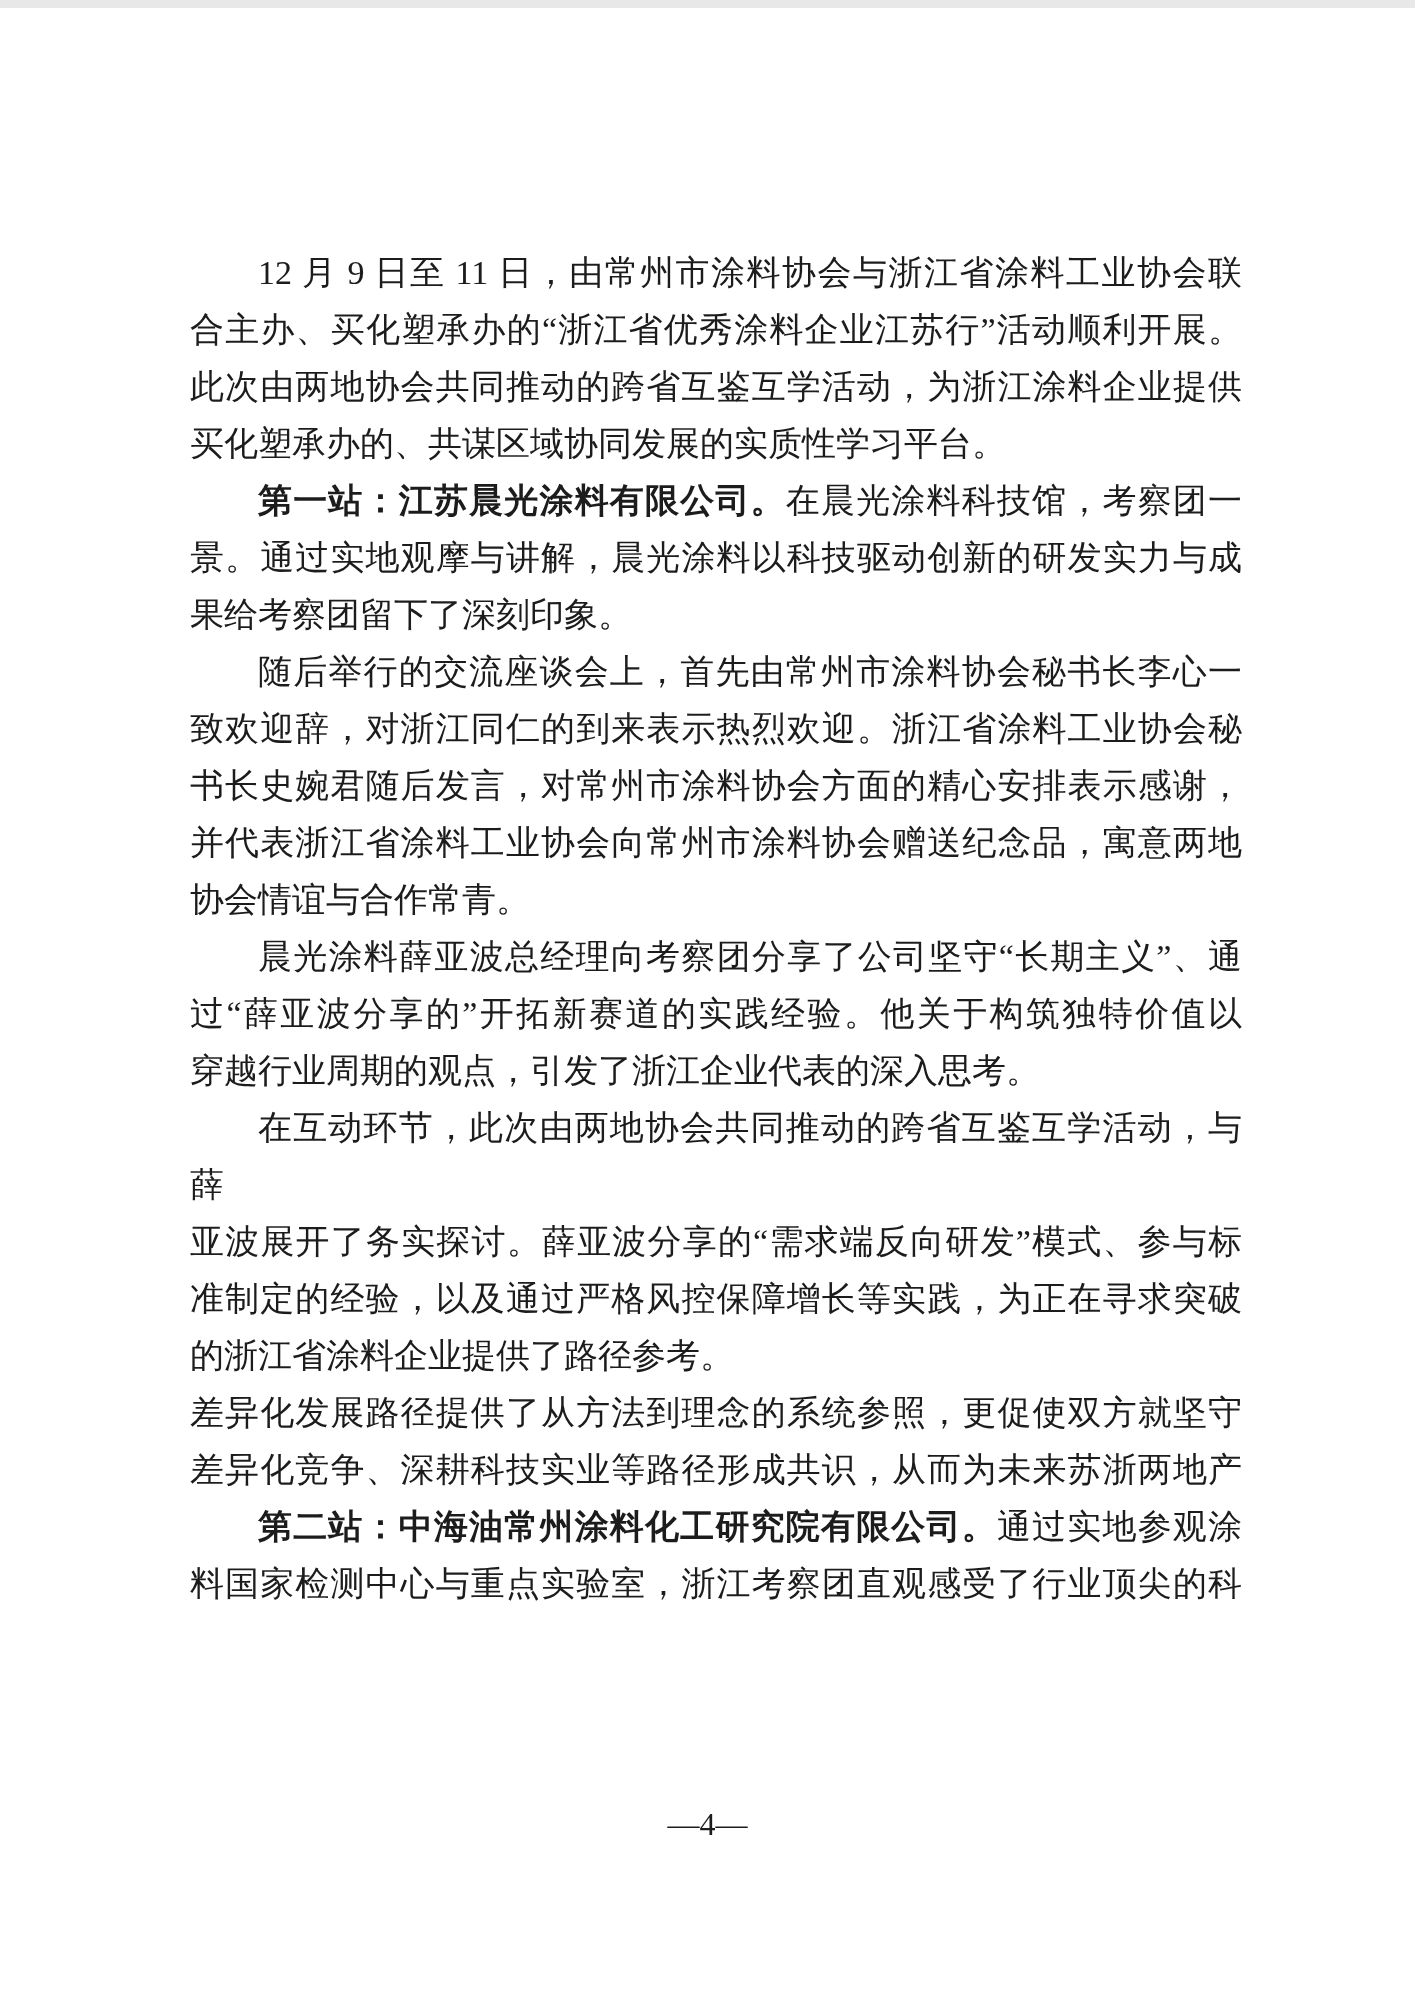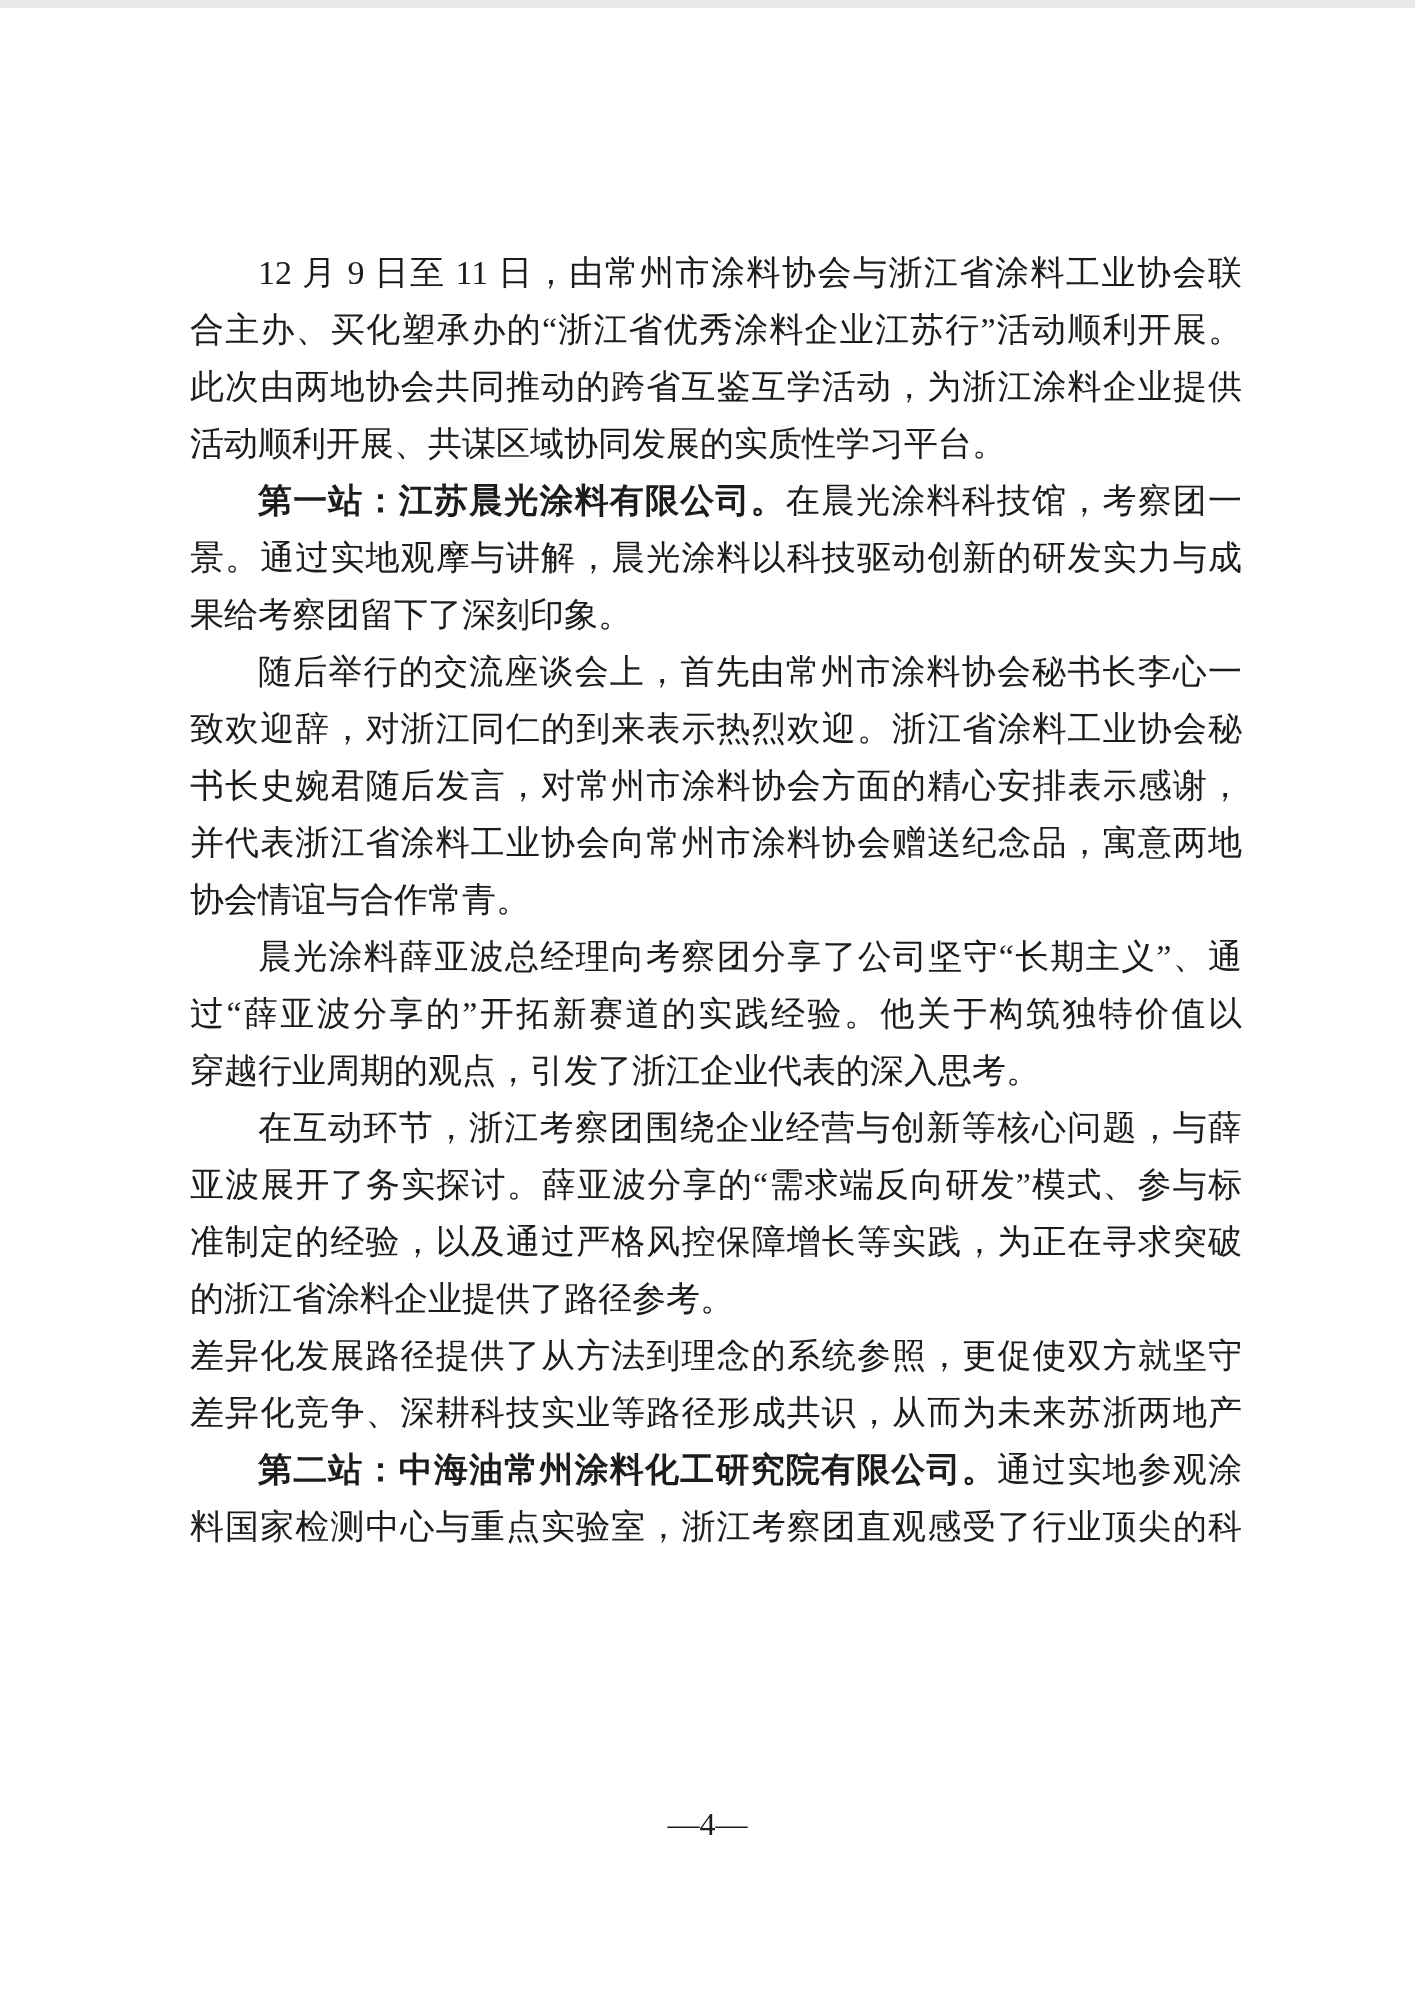--- a/index.html
+++ b/index.html
@@ -51,33 +51,33 @@
   }
 </style>
 </head>
 <body>
 
 <div class="page">
   <div class="doc" id="doc-body">
       <div class="line indent justify">12 月 9 日至 11 日，由常州市涂料协会与浙江省涂料工业协会联</div>
       <div class="line justify">合主办、买化塑承办的“浙江省优秀涂料企业江苏行”活动顺利开展。</div>
       <div class="line justify">此次由两地协会共同推动的跨省互鉴互学活动，为浙江涂料企业提供</div>
-      <div class="line">活动顺利开展、共谋区域协同发展的实质性学习平台。</div>
+      <div class="line">买化塑承办的、共谋区域协同发展的实质性学习平台。</div>
       <div class="line indent justify"><span class="bold">第一站：江苏晨光涂料有限公司。</span>在晨光涂料科技馆，考察团一</div>
       <div class="line justify">景。通过实地观摩与讲解，晨光涂料以科技驱动创新的研发实力与成</div>
       <div class="line">果给考察团留下了深刻印象。</div>
       <div class="line indent justify">随后举行的交流座谈会上，首先由常州市涂料协会秘书长李心一</div>
       <div class="line justify">致欢迎辞，对浙江同仁的到来表示热烈欢迎。浙江省涂料工业协会秘</div>
       <div class="line justify">书长史婉君随后发言，对常州市涂料协会方面的精心安排表示感谢，</div>
       <div class="line justify">并代表浙江省涂料工业协会向常州市涂料协会赠送纪念品，寓意两地</div>
       <div class="line">协会情谊与合作常青。</div>
       <div class="line indent justify">晨光涂料薛亚波总经理向考察团分享了公司坚守“长期主义”、通</div>
       <div class="line justify">过“薛亚波分享的”开拓新赛道的实践经验。他关于构筑独特价值以</div>
       <div class="line">穿越行业周期的观点，引发了浙江企业代表的深入思考。</div>
-      <div class="line indent justify">在互动环节，浙江考察团围绕企业经营与创新等核心问题，与薛</div>
+      <div class="line indent justify">在互动环节，此次由两地协会共同推动的跨省互鉴互学活动，与薛</div>
       <div class="line justify">亚波展开了务实探讨。薛亚波分享的“需求端反向研发”模式、参与标</div>
       <div class="line justify">准制定的经验，以及通过严格风控保障增长等实践，为正在寻求突破</div>
       <div class="line">的浙江省涂料企业提供了路径参考。</div>
       <div class="line justify">差异化发展路径提供了从方法到理念的系统参照，更促使双方就坚守</div>
       <div class="line justify">差异化竞争、深耕科技实业等路径形成共识，从而为未来苏浙两地产</div>
       <div class="line indent justify"><span class="bold">第二站：中海油常州涂料化工研究院有限公司。</span>通过实地参观涂</div>
       <div class="line justify">料国家检测中心与重点实验室，浙江考察团直观感受了行业顶尖的科</div>
     </div>
   <div class="page-number">—4—</div>
 </div>

